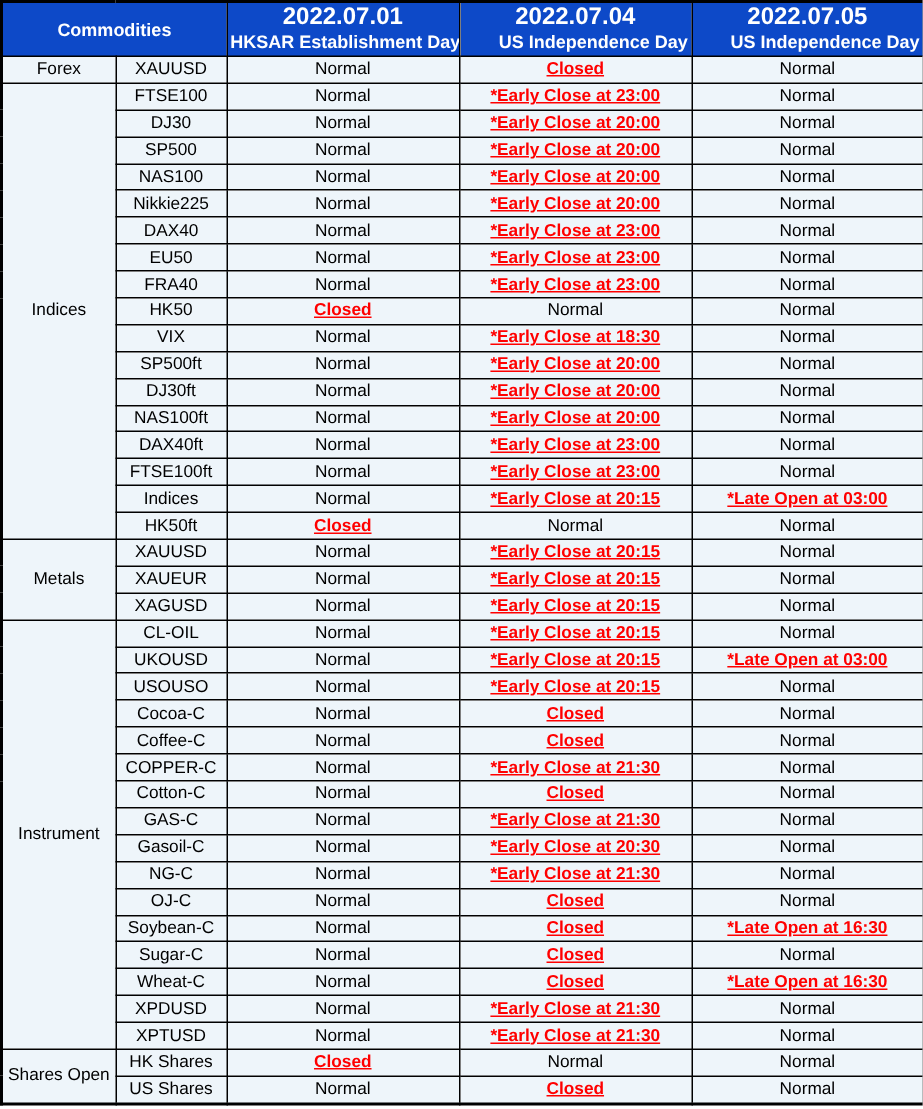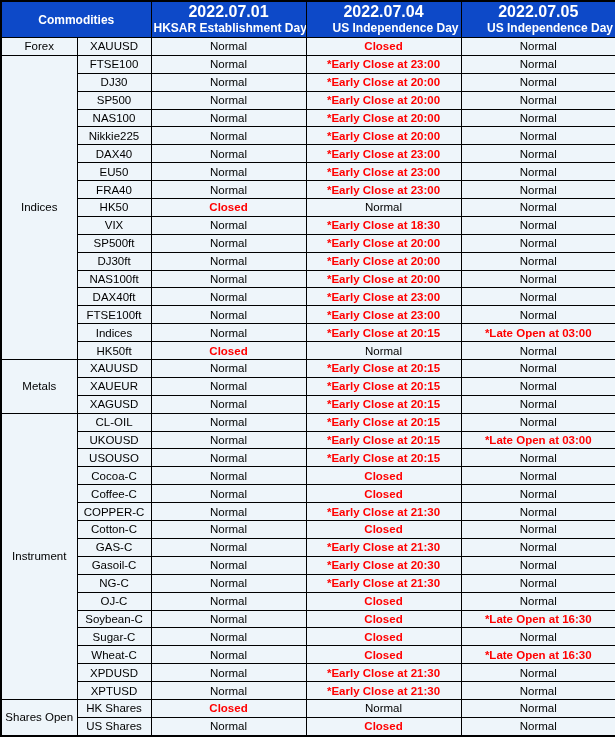--- a/index.html
+++ b/index.html
@@ -38,20 +38,21 @@
   thead th .holiday{font-size:12px;text-align:right;}
   tbody td{
     background:var(--cell-bg);
     color:var(--ink);
     height:16.9px;
     font-size:11.5px;
   }
   tbody td.alert{
     color:var(--alert);
     font-weight:bold;
+    text-decoration:underline;
   }
   tbody td.cat{font-size:11.5px;}
 </style>
 </head>
 <body>
 
 <table class="sched">
   <colgroup>
     <col style="width:76px">
     <col style="width:74px">

